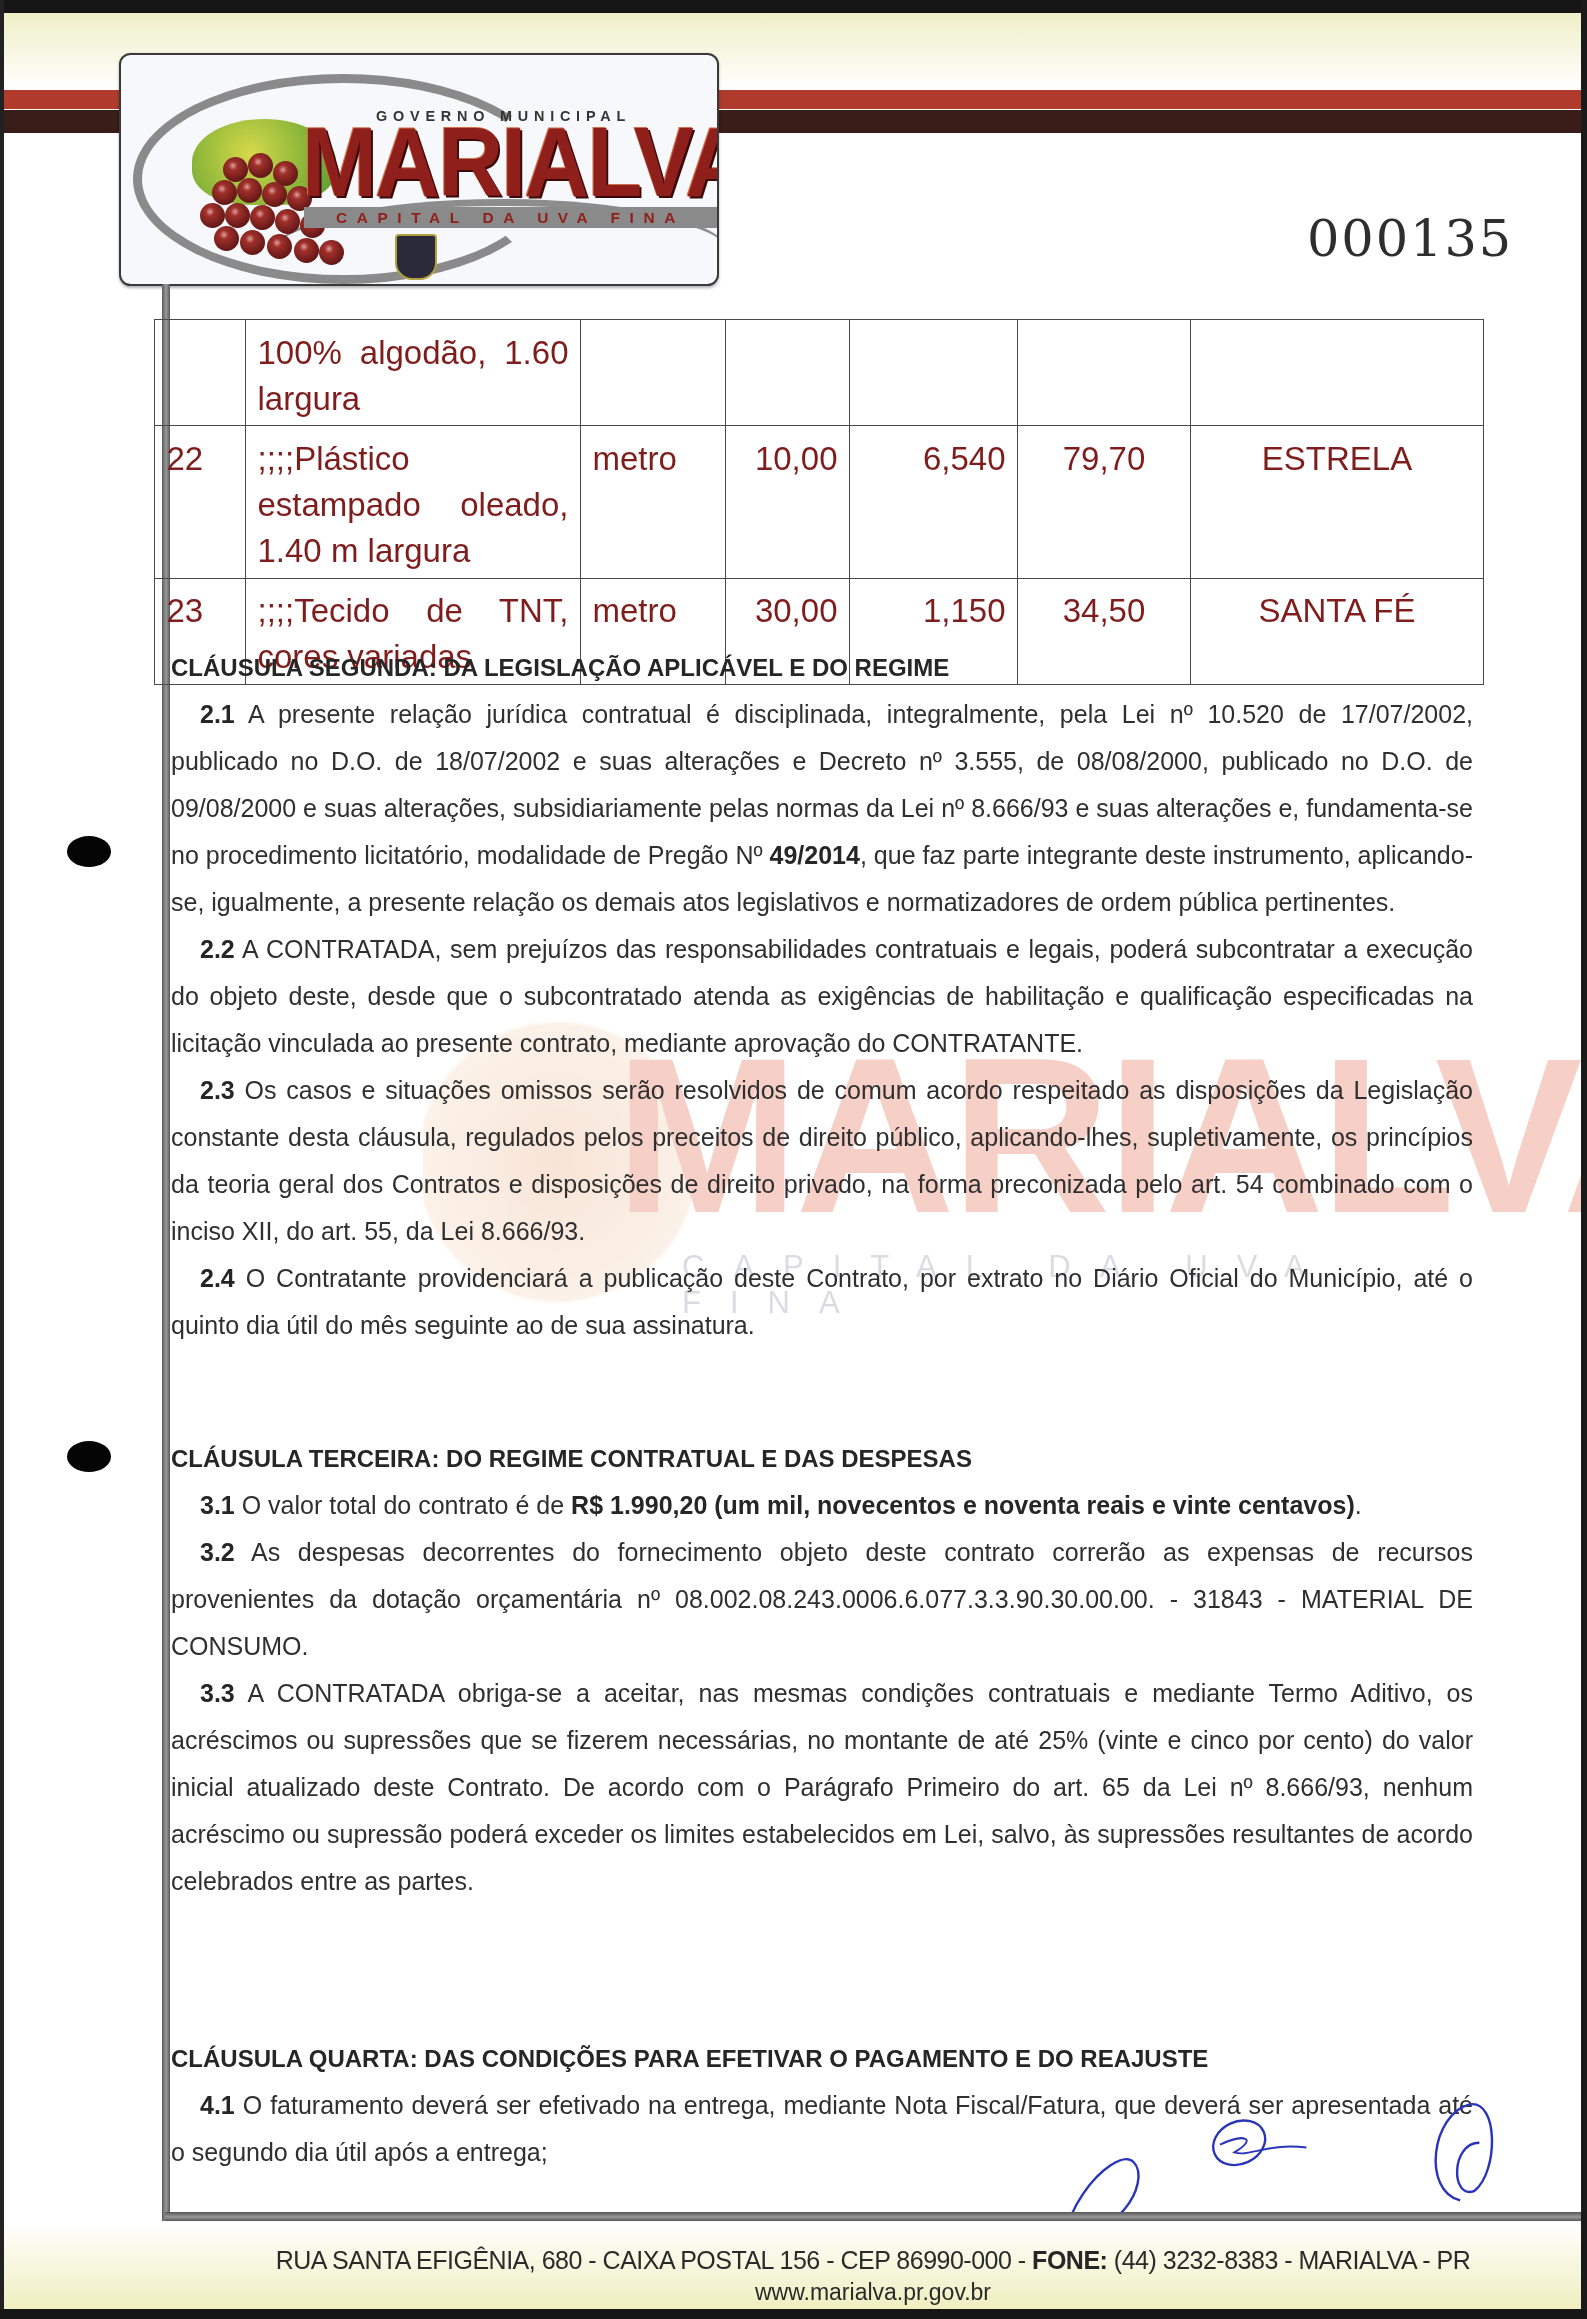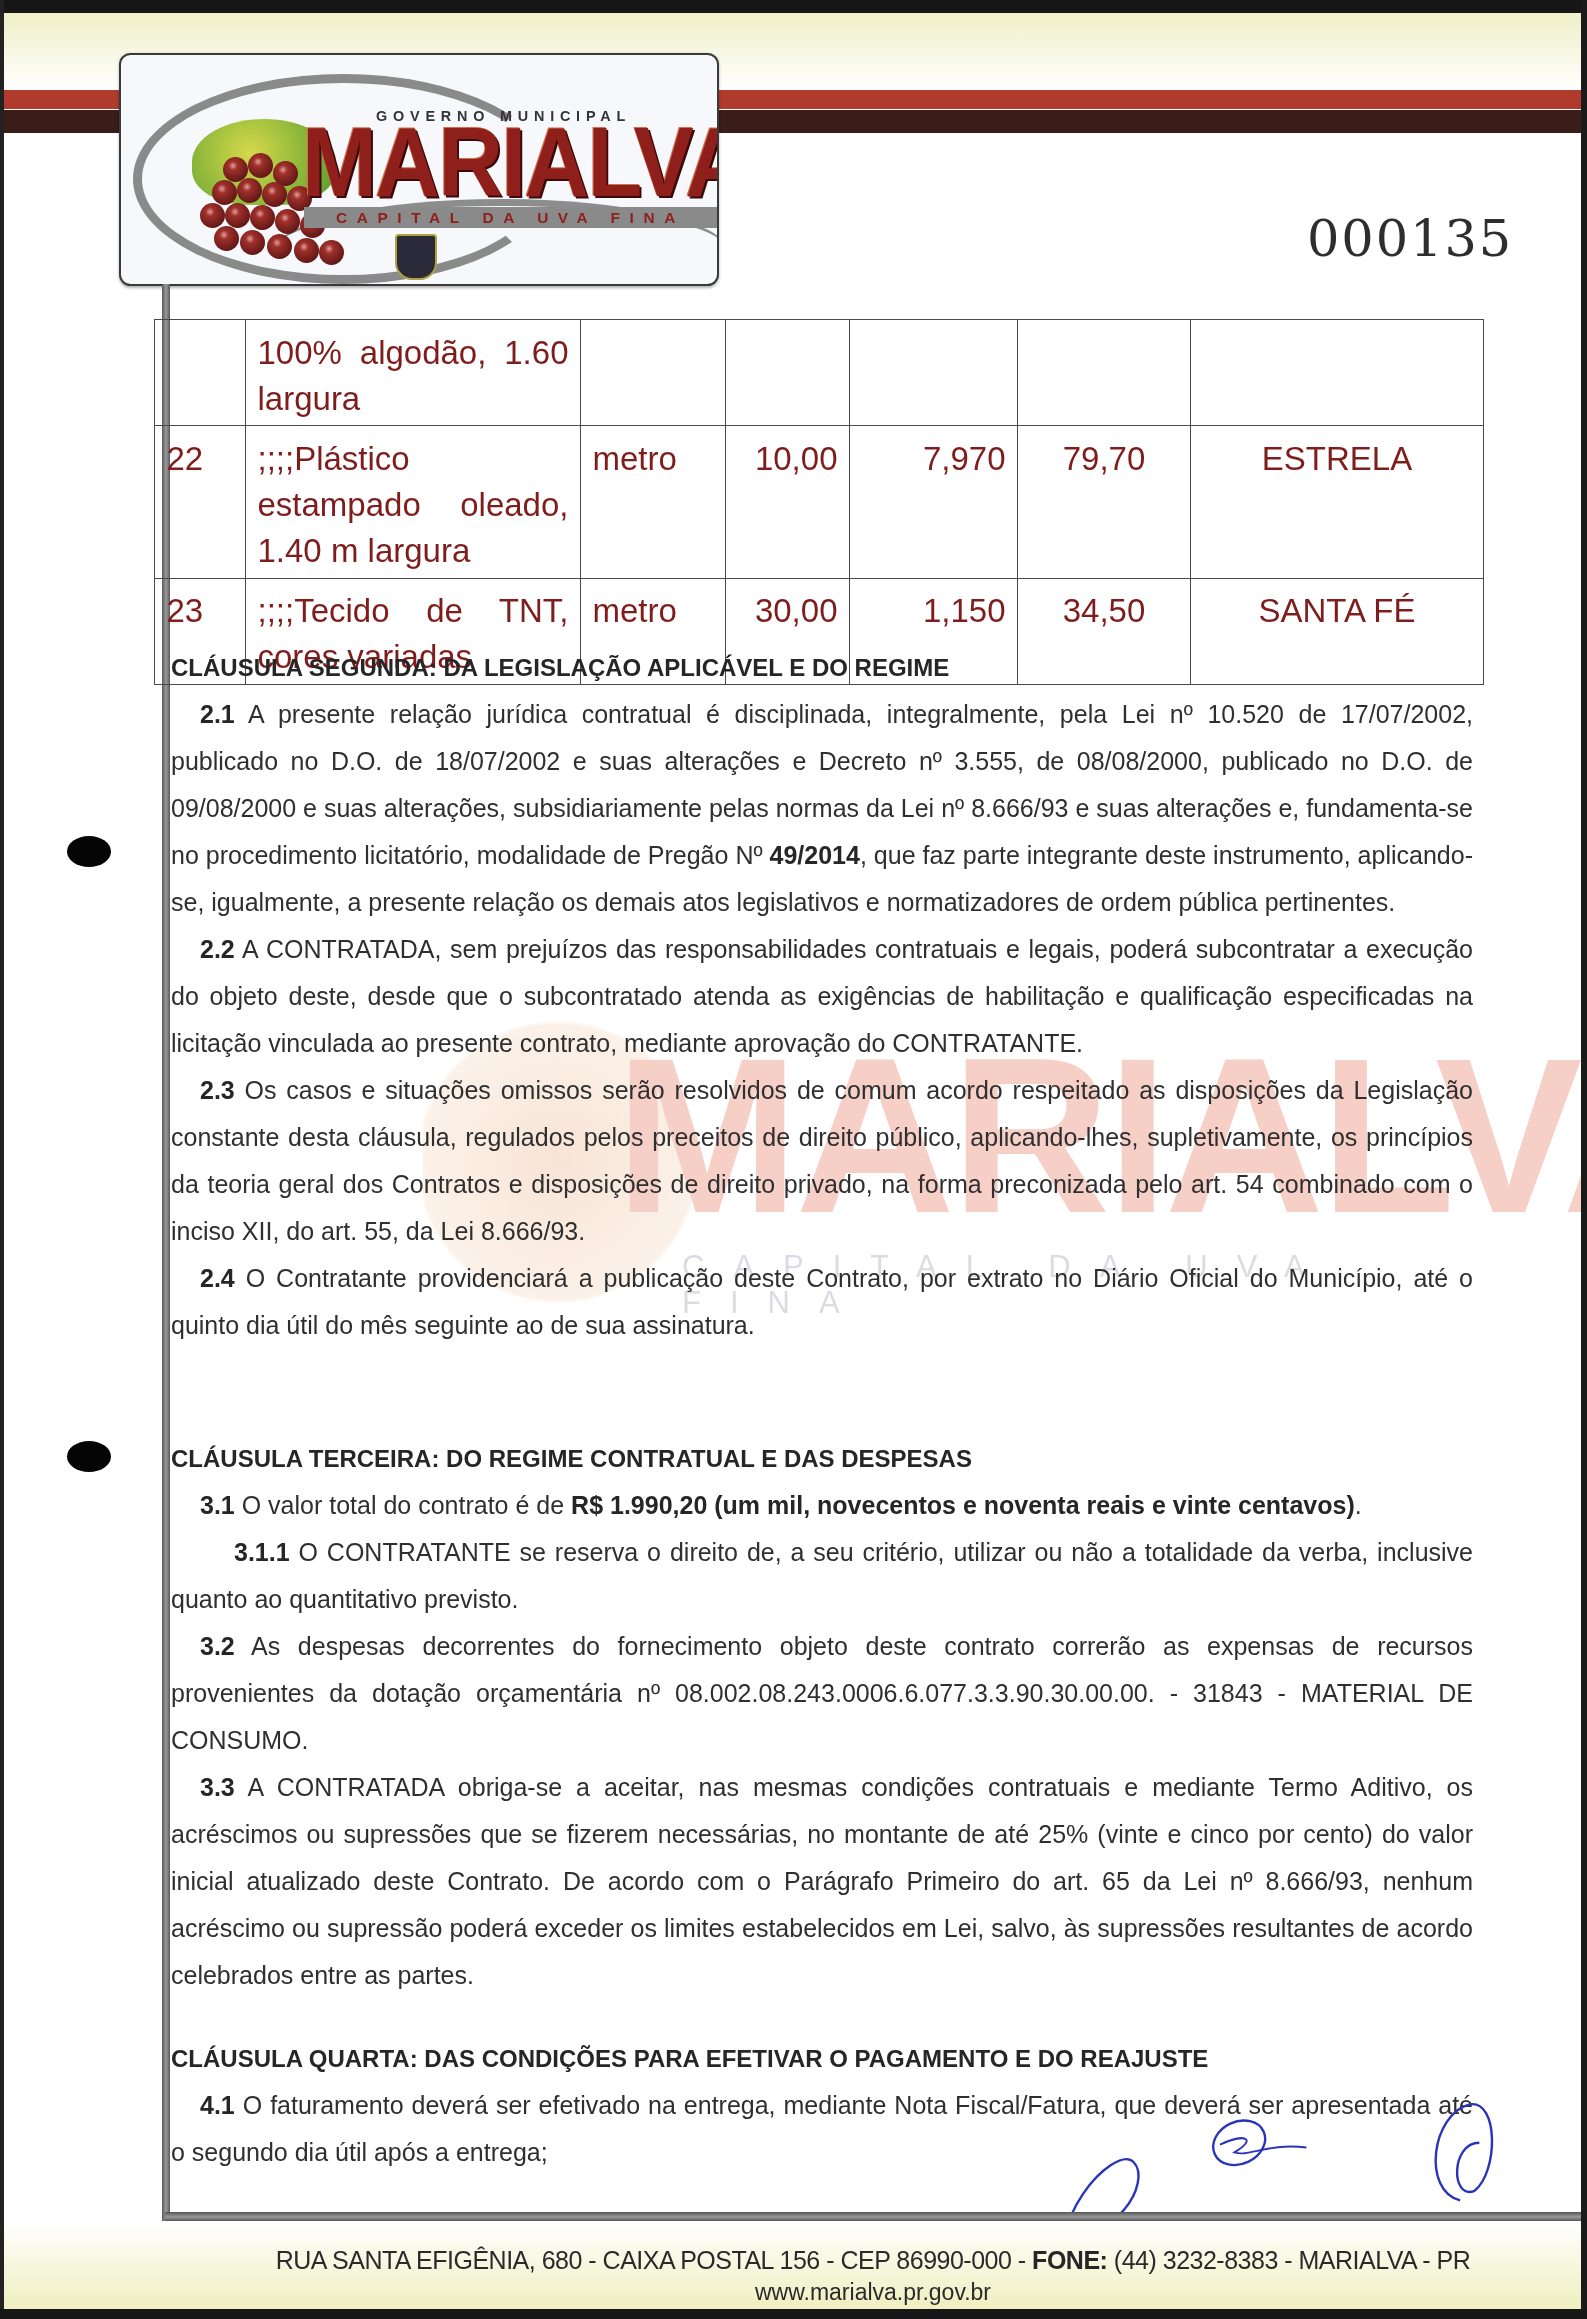--- a/index.html
+++ b/index.html
@@ -112,21 +112,21 @@
     <td class="c-qty"></td>
     <td class="c-price"></td>
     <td class="c-total"></td>
     <td class="c-brand"></td>
   </tr>
   <tr>
     <td class="c-num">22</td>
     <td class="c-desc">;;;;Plástico estampado oleado, 1.40 m largura</td>
     <td class="c-unit">metro</td>
     <td class="c-qty">10,00</td>
-    <td class="c-price">7,970</td>
+    <td class="c-price">6,540</td>
     <td class="c-total">79,70</td>
     <td class="c-brand">ESTRELA</td>
   </tr>
   <tr>
     <td class="c-num">23</td>
     <td class="c-desc">;;;;Tecido de TNT, cores variadas</td>
     <td class="c-unit">metro</td>
     <td class="c-qty">30,00</td>
     <td class="c-price">1,150</td>
     <td class="c-total">34,50</td>
@@ -148,21 +148,20 @@
   <p class="h">CLÁUSULA SEGUNDA: DA LEGISLAÇÃO APLICÁVEL E DO REGIME</p>
   <p class="indent"><b>2.1</b><span> A presente relação jurídica contratual é disciplinada, integralmente, pela Lei nº 10.520 de 17/07/2002, publicado no D.O. de 18/07/2002 e suas alterações e Decreto nº 3.555, de 08/08/2000, publicado no D.O. de 09/08/2000 e suas alterações, subsidiariamente pelas normas da Lei nº 8.666/93 e suas alterações e, fundamenta-se no procedimento licitatório, modalidade de Pregão Nº </span><b>49/2014</b><span>, que faz parte integrante deste instrumento, aplicando-se, igualmente, a presente relação os demais atos legislativos e normatizadores de ordem pública pertinentes.</span></p>
   <p class="indent"><b>2.2</b><span> A CONTRATADA, sem prejuízos das responsabilidades contratuais e legais, poderá subcontratar a execução do objeto deste, desde que o subcontratado atenda as exigências de habilitação e qualificação especificadas na licitação vinculada ao presente contrato, mediante aprovação do CONTRATANTE.</span></p>
   <p class="indent"><b>2.3</b><span> Os casos e situações omissos serão resolvidos de comum acordo respeitado as disposições da Legislação constante desta cláusula, regulados pelos preceitos de direito público, aplicando-lhes, supletivamente, os princípios da teoria geral dos Contratos e disposições de direito privado, na forma preconizada pelo art. 54 combinado com o inciso XII, do art. 55, da Lei 8.666/93.</span></p>
   <p class="indent"><b>2.4</b><span> O Contratante providenciará a publicação deste Contrato, por extrato no Diário Oficial do Município, até o quinto dia útil do mês seguinte ao de sua assinatura.</span></p>
 </div>
 
 <div class="text" style="top:1435px">
   <p class="h">CLÁUSULA TERCEIRA: DO REGIME CONTRATUAL E DAS DESPESAS</p>
   <p class="indent"><b>3.1</b><span> O valor total do contrato é de </span><b>R$ 1.990,20 (um mil, novecentos e noventa reais e vinte centavos)</b><span>.</span></p>
-  <p class="indent2"><b>3.1.1</b><span> O CONTRATANTE se reserva o direito de, a seu critério, utilizar ou não a totalidade da verba, inclusive quanto ao quantitativo previsto.</span></p>
   <p class="indent"><b>3.2</b><span> As despesas decorrentes do fornecimento objeto deste contrato correrão as expensas de recursos provenientes da dotação orçamentária nº 08.002.08.243.0006.6.077.3.3.90.30.00.00. - 31843 - MATERIAL DE CONSUMO.</span></p>
   <p class="indent"><b>3.3</b><span> A CONTRATADA obriga-se a aceitar, nas mesmas condições contratuais e mediante Termo Aditivo, os acréscimos ou supressões que se fizerem necessárias, no montante de até 25% (vinte e cinco por cento) do valor inicial atualizado deste Contrato. De acordo com o Parágrafo Primeiro do art. 65 da Lei nº 8.666/93, nenhum acréscimo ou supressão poderá exceder os limites estabelecidos em Lei, salvo, às supressões resultantes de acordo celebrados entre as partes.</span></p>
 </div>
 
 <div class="text" style="top:2035px">
   <p class="h">CLÁUSULA QUARTA: DAS CONDIÇÕES PARA EFETIVAR O PAGAMENTO E DO REAJUSTE</p>
   <p class="indent"><b>4.1</b><span> O faturamento deverá ser efetivado na entrega, mediante Nota Fiscal/Fatura, que deverá ser apresentada até o segundo dia útil após a entrega;</span></p>
 </div>
 
 <svg class="sigs" viewBox="0 0 560 210">

